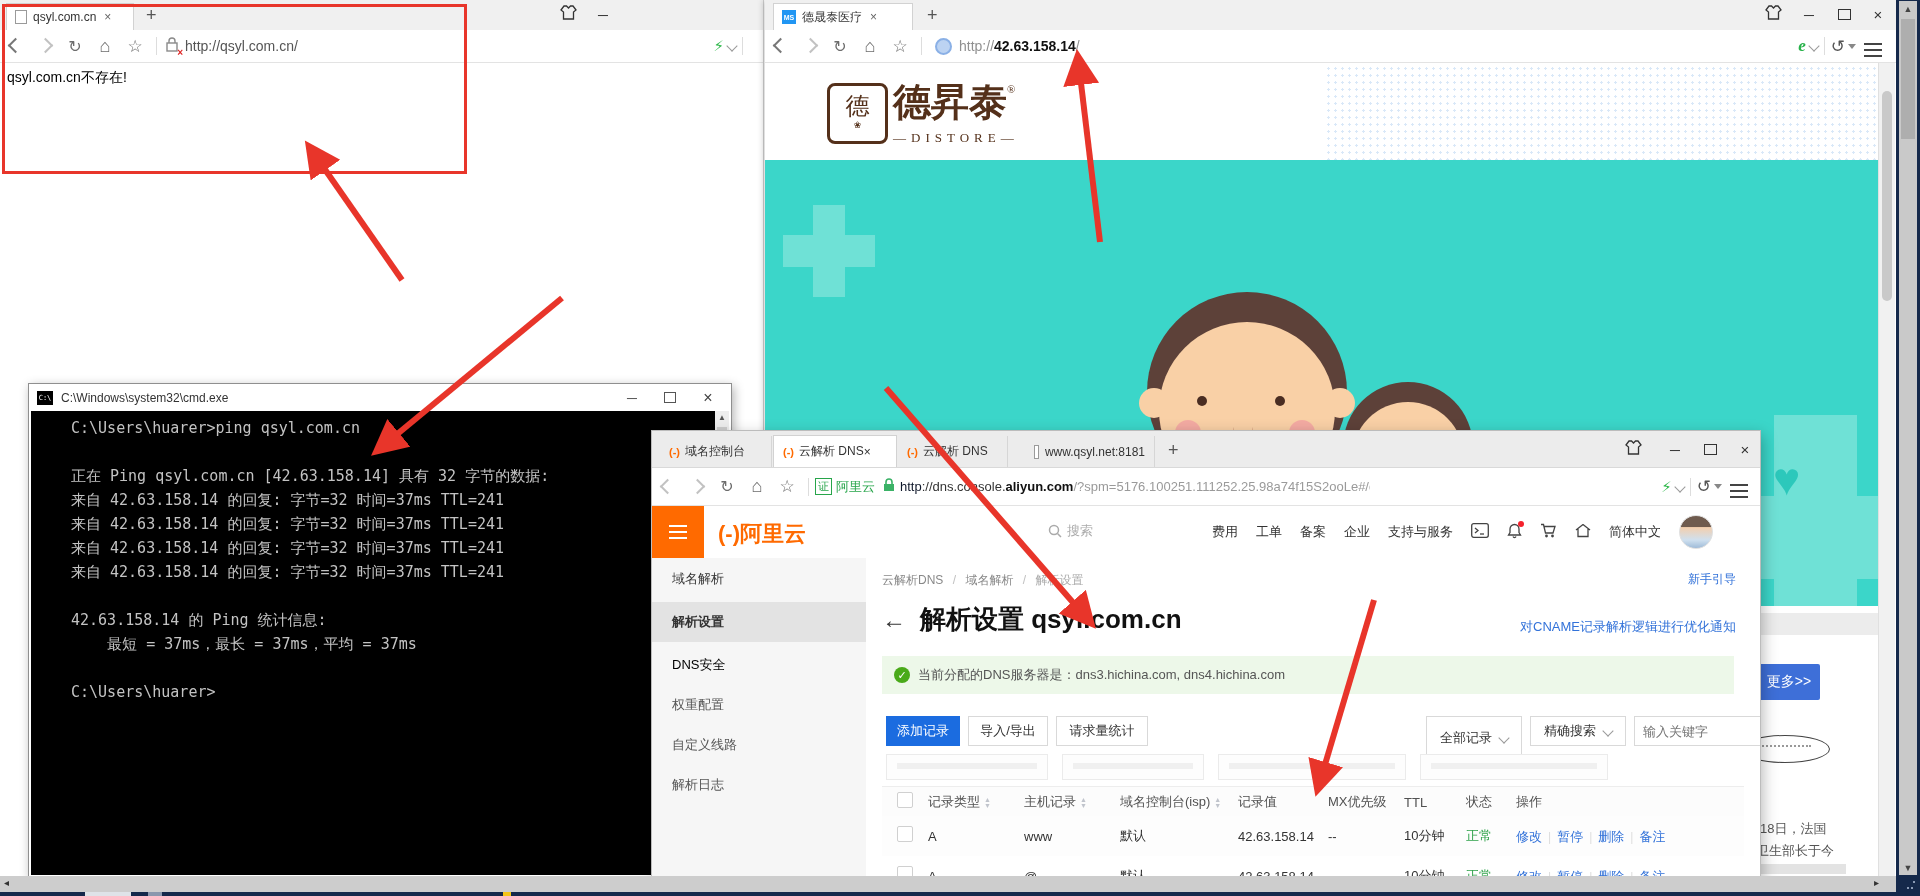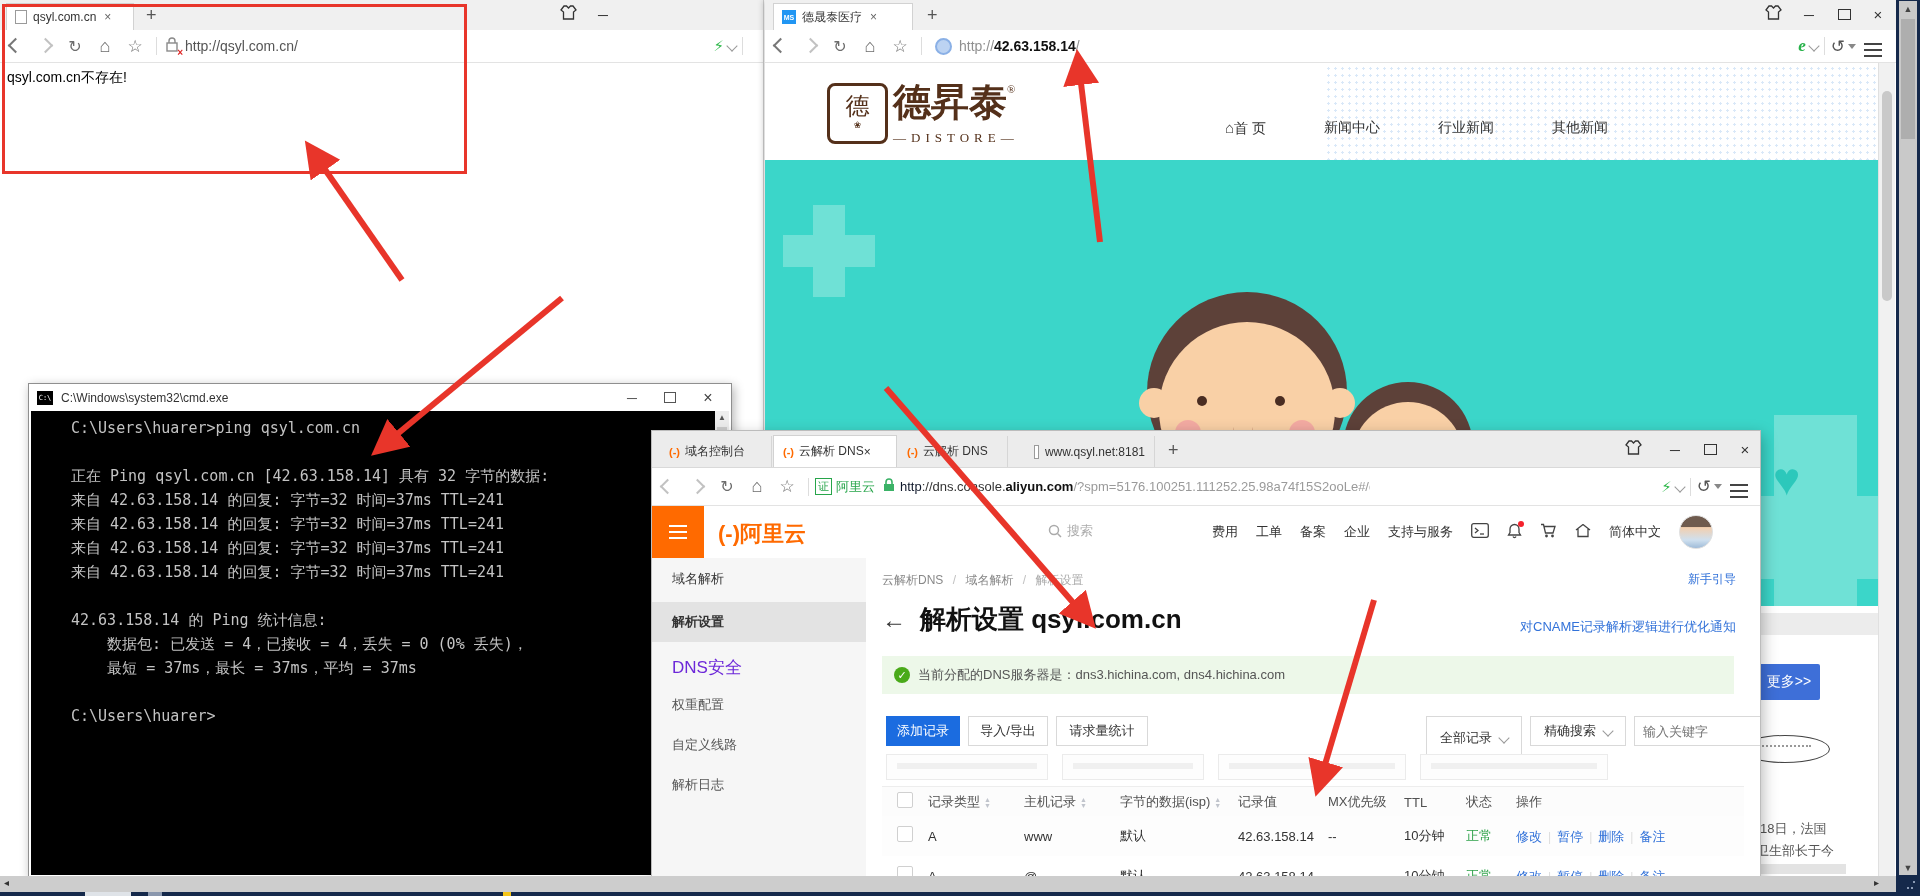--- a/index.html
+++ b/index.html
@@ -147,26 +147,20 @@
 
       <div class="abs dots" style="left:560px;top:2px;width:553px;height:95px;opacity:.8;" data-name="worldmap-dots"></div>
       <div class="abs" style="left:62px;top:20px;width:55px;height:55px;border:3px solid #54301a;border-radius:8px;color:#54301a;text-align:center;" data-name="seal-logo">
         <div style="font-size:24px;margin-top:4px;font-family:'Liberation Serif',serif;">德</div>
         <div style="font-size:9px;line-height:6px;">❀</div>
       </div>
       <div class="abs" style="left:128px;top:14px;color:#54301a;font-family:'Liberation Serif','DejaVu Serif',serif;" data-name="site-logo">
         <span style="font-size:38px;font-weight:bold;" data-name="logo-name">德昇泰</span><span style="font-size:11px;vertical-align:22px;" data-name="registered-mark">®</span>
         <div style="font-size:13px;letter-spacing:5px;margin-top:2px;" data-name="logo-sub">—DISTORE—</div>
       </div>
-      <div class="abs" style="left:460px;top:50px;width:640px;height:30px;display:flex;gap:58px;font-size:14px;color:#333;align-items:center;" data-name="site-nav">
-        <span data-name="nav-home"><span data-name="home-icon" style="font-size:15px;">⌂</span><span>首 页</span></span>
-        <span data-name="nav-news-center">新闻中心</span>
-        <span data-name="nav-industry-news">行业新闻</span>
-        <span data-name="nav-other-news">其他新闻</span>
-      </div>
 
       <div class="abs" style="left:0;top:97px;width:1113px;height:446px;background:#3bd6c9;overflow:hidden;" data-name="hero-banner">
         <div class="cross" style="--c:#6fe1d6;left:18px;top:45px;width:92px;height:92px;" data-name="cross-shape"></div>
         <div class="cross" style="--c:#6fe1d6;left:928px;top:255px;width:245px;height:245px;" data-name="cross-shape"></div>
         <div class="abs" style="left:1008px;top:292px;color:#2cc8bb;font-size:46px;" data-name="heart-icon">♥</div>
 
         <div class="abs" style="left:382px;top:132px;width:200px;height:240px;" data-name="cartoon-character-large">
           <div class="abs" style="left:0;top:0;width:200px;height:200px;border-radius:50%;background:#5d4139;"></div>
           <div class="abs" style="left:-8px;top:96px;width:30px;height:30px;border-radius:50%;background:#f9d0a6;"></div>
           <div class="abs" style="left:178px;top:96px;width:30px;height:30px;border-radius:50%;background:#f9d0a6;"></div>
@@ -218,21 +212,20 @@
       <div style="padding:5px 0 0 8px;">
         <div class="cmd-line">C:\Users\huarer&gt;ping qsyl.com.cn</div>
         <div class="cmd-line"></div>
         <div class="cmd-line">正在 Ping qsyl.com.cn [42.63.158.14] 具有 32 字节的数据:</div>
         <div class="cmd-line">来自 42.63.158.14 的回复: 字节=32 时间=37ms TTL=241</div>
         <div class="cmd-line">来自 42.63.158.14 的回复: 字节=32 时间=37ms TTL=241</div>
         <div class="cmd-line">来自 42.63.158.14 的回复: 字节=32 时间=37ms TTL=241</div>
         <div class="cmd-line">来自 42.63.158.14 的回复: 字节=32 时间=37ms TTL=241</div>
         <div class="cmd-line"></div>
         <div class="cmd-line">42.63.158.14 的 Ping 统计信息:</div>
-        <div class="cmd-line">    数据包: 已发送 = 4，已接收 = 4，丢失 = 0 (0% 丢失)，</div>
         <div class="cmd-line">    最短 = 37ms，最长 = 37ms，平均 = 37ms</div>
         <div class="cmd-line"></div>
         <div class="cmd-line">C:\Users\huarer&gt;</div>
       </div>
       <div class="abs" style="right:0;top:0;width:14px;height:100%;background:#ededed;" data-name="cmd-scrollbar">
         <div style="text-align:center;font-size:8px;color:#555;line-height:14px;">▲</div>
         <div style="margin:2px 2px;width:10px;height:80px;background:#cdcdcd;"></div>
         <div class="abs" style="bottom:2px;left:0;width:14px;text-align:center;font-size:8px;color:#555;">▼</div>
       </div>
     </div>
@@ -331,21 +324,21 @@
         <span data-name="language-switch">简体中文</span>
         <span data-name="avatar" style="width:32px;height:32px;border-radius:50%;background:linear-gradient(180deg,#6f5b4e 0%,#6f5b4e 35%,#f3cfae 36%,#cfe0ef 75%,#9fbbd8 100%);border:1px solid #e0e0e0;"></span>
       </div>
     </div>
 
     <div class="abs" style="left:0;top:127px;width:214px;height:338px;background:#f6f6f6;border-right:1px solid #ededed;" data-name="dns-sidebar">
       <div class="abs" style="left:20px;top:12px;font-size:13px;color:#333;" data-name="sidebar-item-domain-resolve">域名解析</div>
       <div class="abs" style="left:0;top:44px;width:214px;height:40px;background:#e3e3e3;display:flex;align-items:center;" data-name="sidebar-item-setting-selected">
         <span style="margin-left:20px;font-size:13px;font-weight:bold;color:#333;">解析设置</span>
       </div>
-      <div class="abs" style="left:20px;top:98px;font-size:17px;color:#6d28d9;" data-name="sidebar-item-dns-security">DNS安全</div>
+      <div class="abs" style="left:20px;top:98px;font-size:13px;color:#000000;" data-name="sidebar-item-dns-security">DNS安全</div>
       <div class="abs" style="left:20px;top:138px;font-size:13px;color:#555;" data-name="sidebar-item-weight-config">权重配置</div>
       <div class="abs" style="left:20px;top:178px;font-size:13px;color:#555;" data-name="sidebar-item-custom-line">自定义线路</div>
       <div class="abs" style="left:20px;top:218px;font-size:13px;color:#555;" data-name="sidebar-item-resolve-log">解析日志</div>
     </div>
 
     <div class="abs" style="left:214px;top:127px;width:894px;height:338px;background:#fff;" data-name="dns-main">
       <div class="abs" style="left:16px;top:14px;font-size:12px;color:#888;" data-name="breadcrumb">
         <span data-name="crumb-dns">云解析DNS</span>
         <span style="margin:0 6px;color:#c0c0c0;">/</span>
         <span data-name="crumb-domain">域名解析</span>
@@ -397,21 +390,21 @@
       <div class="abs" style="left:16px;top:228px;width:862px;height:30px;border-top:1px solid #ededed;border-bottom:1px solid #ededed;background:#fcfcfc;display:flex;align-items:center;" data-name="table-header">
         <span style="width:46px;text-align:center;"><span class="cbx" data-name="select-all-checkbox"></span></span>
         <span class="th" style="width:96px;" data-name="col-type"><span>记录类型</span><span class="sortic" data-name="sort-icon">
               <span>▲</span>
               <span>▼</span>
             </span></span>
         <span class="th" style="width:96px;" data-name="col-host"><span>主机记录</span><span class="sortic" data-name="sort-icon">
               <span>▲</span>
               <span>▼</span>
             </span></span>
-        <span class="th" style="width:118px;" data-name="col-line"><span>字节的数据(isp)</span><span class="sortic" data-name="sort-icon">
+        <span class="th" style="width:118px;" data-name="col-line"><span>域名控制台(isp)</span><span class="sortic" data-name="sort-icon">
               <span>▲</span>
               <span>▼</span>
             </span></span>
         <span class="th" style="width:90px;" data-name="col-value">记录值</span>
         <span class="th" style="width:76px;" data-name="col-mx">MX优先级</span>
         <span class="th" style="width:62px;" data-name="col-ttl">TTL</span>
         <span class="th" style="width:50px;" data-name="col-status">状态</span>
         <span class="th" data-name="col-action">操作</span>
       </div>
 

